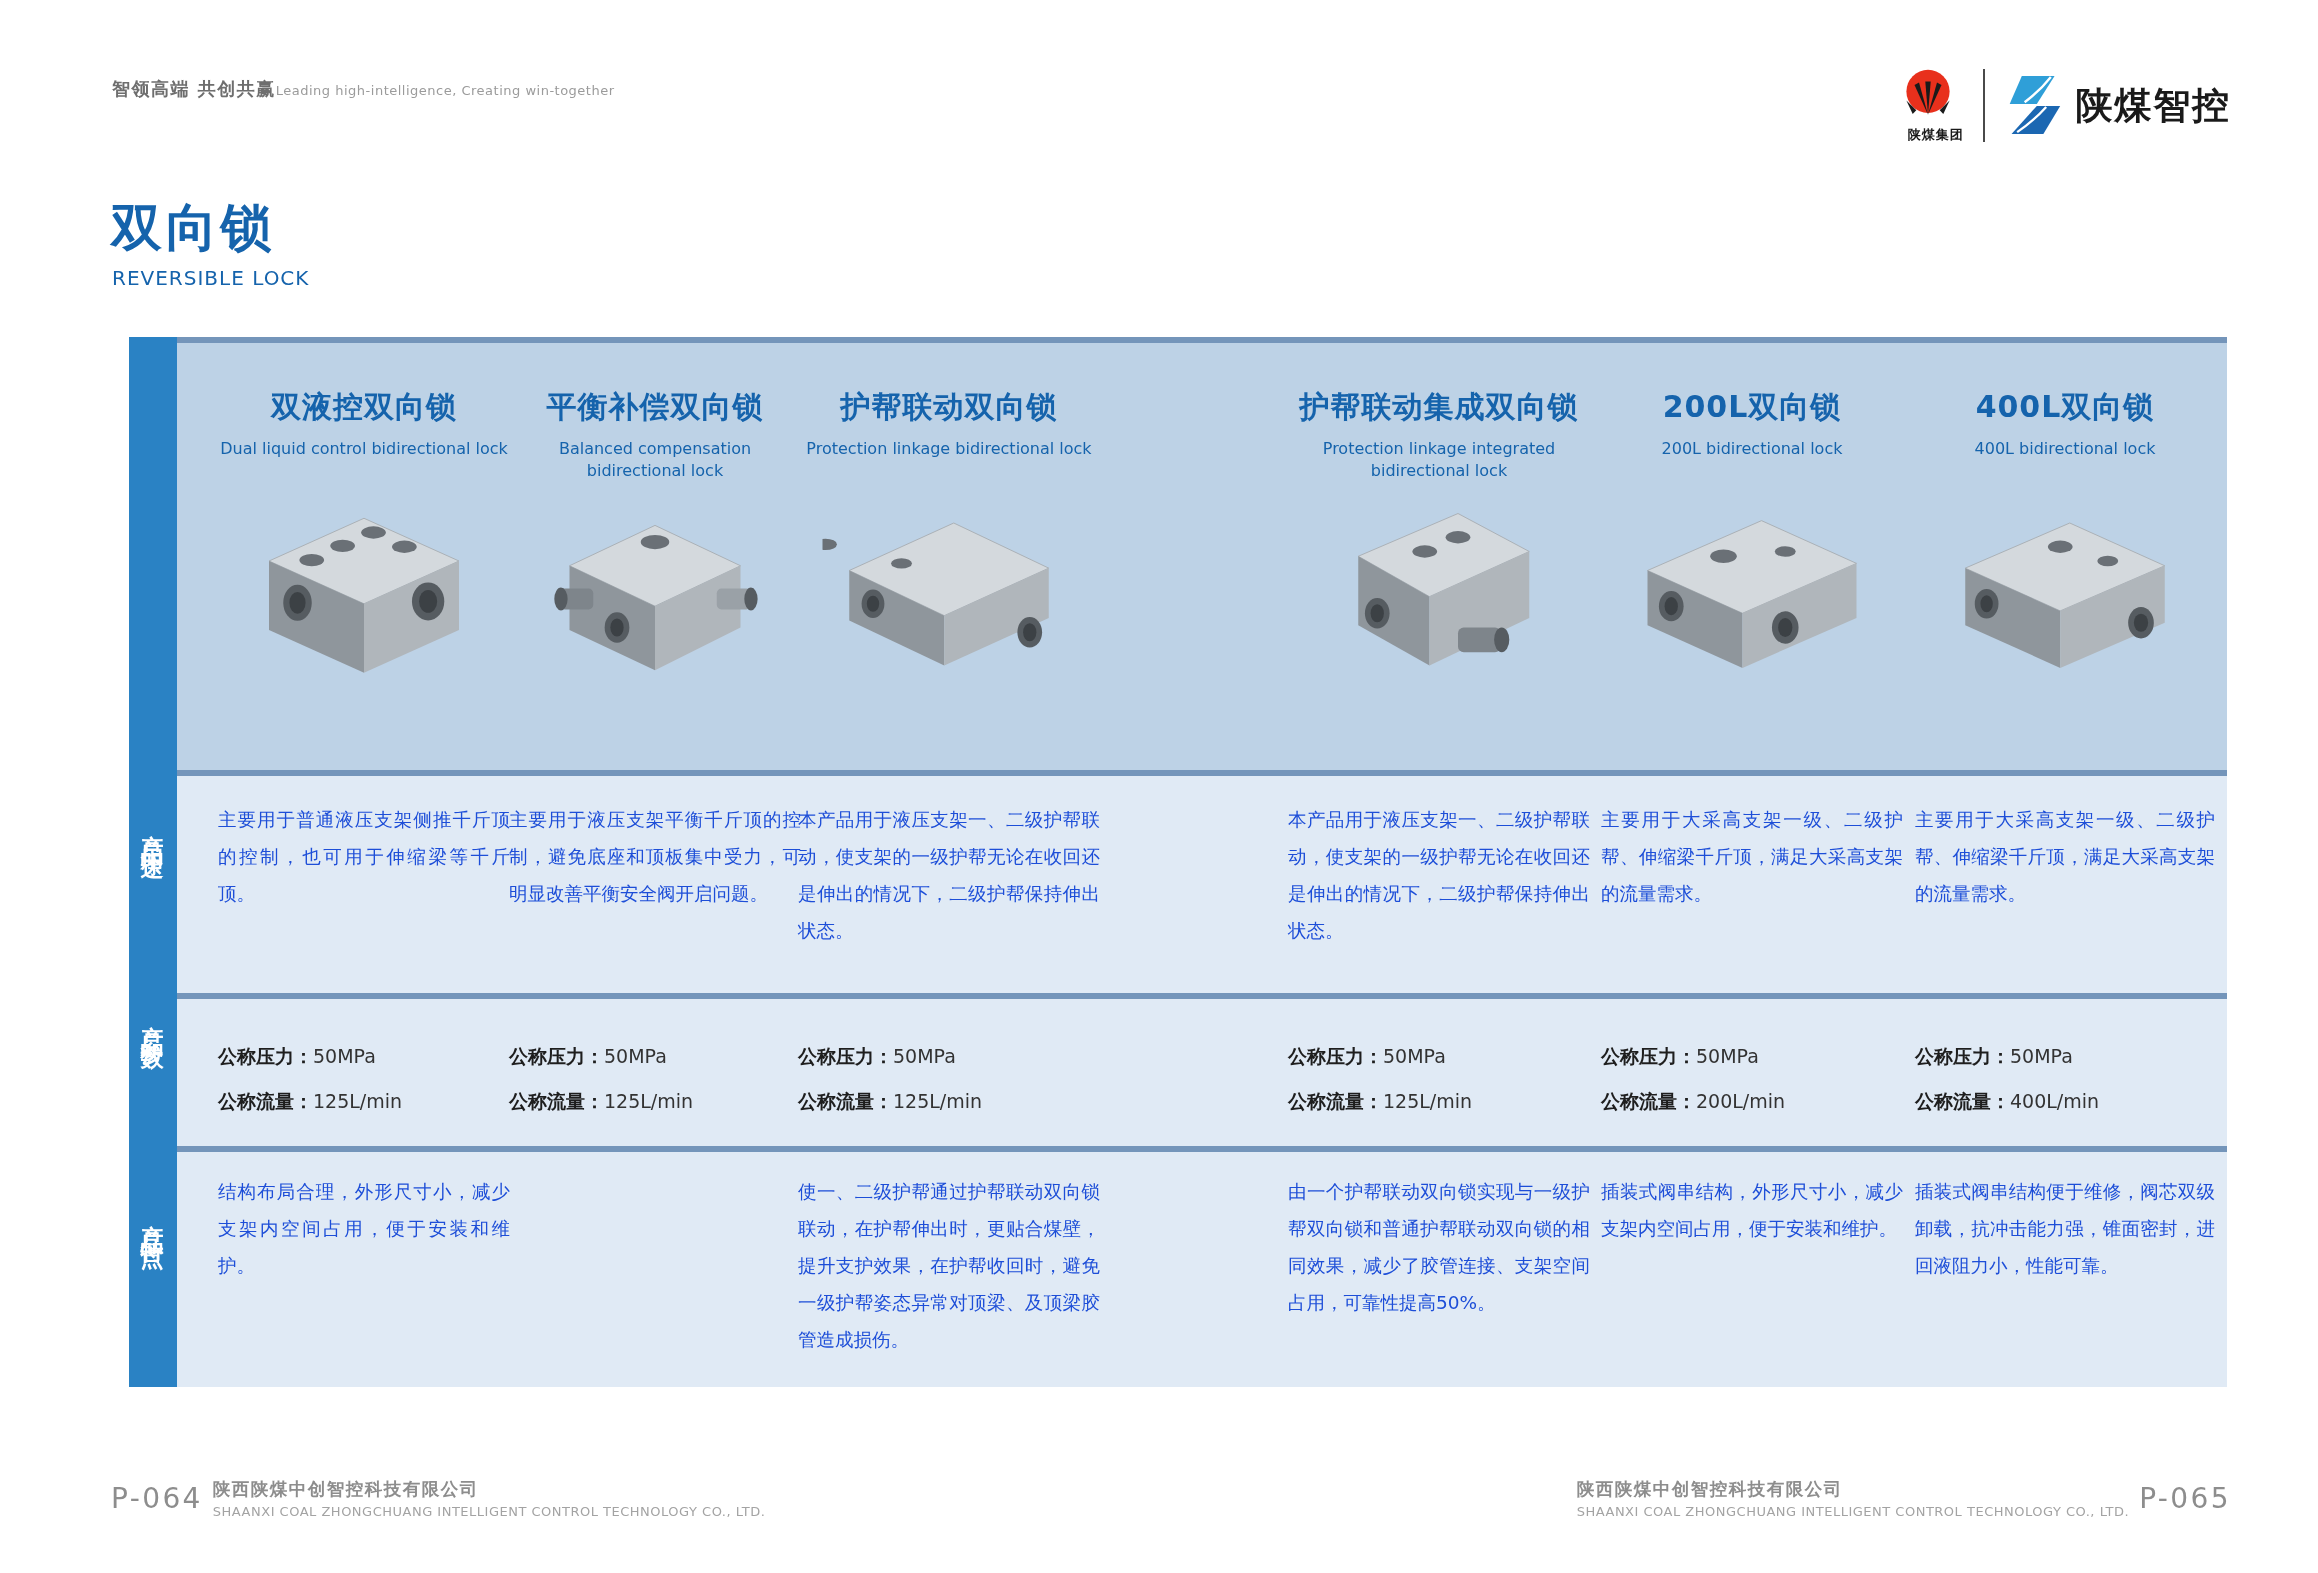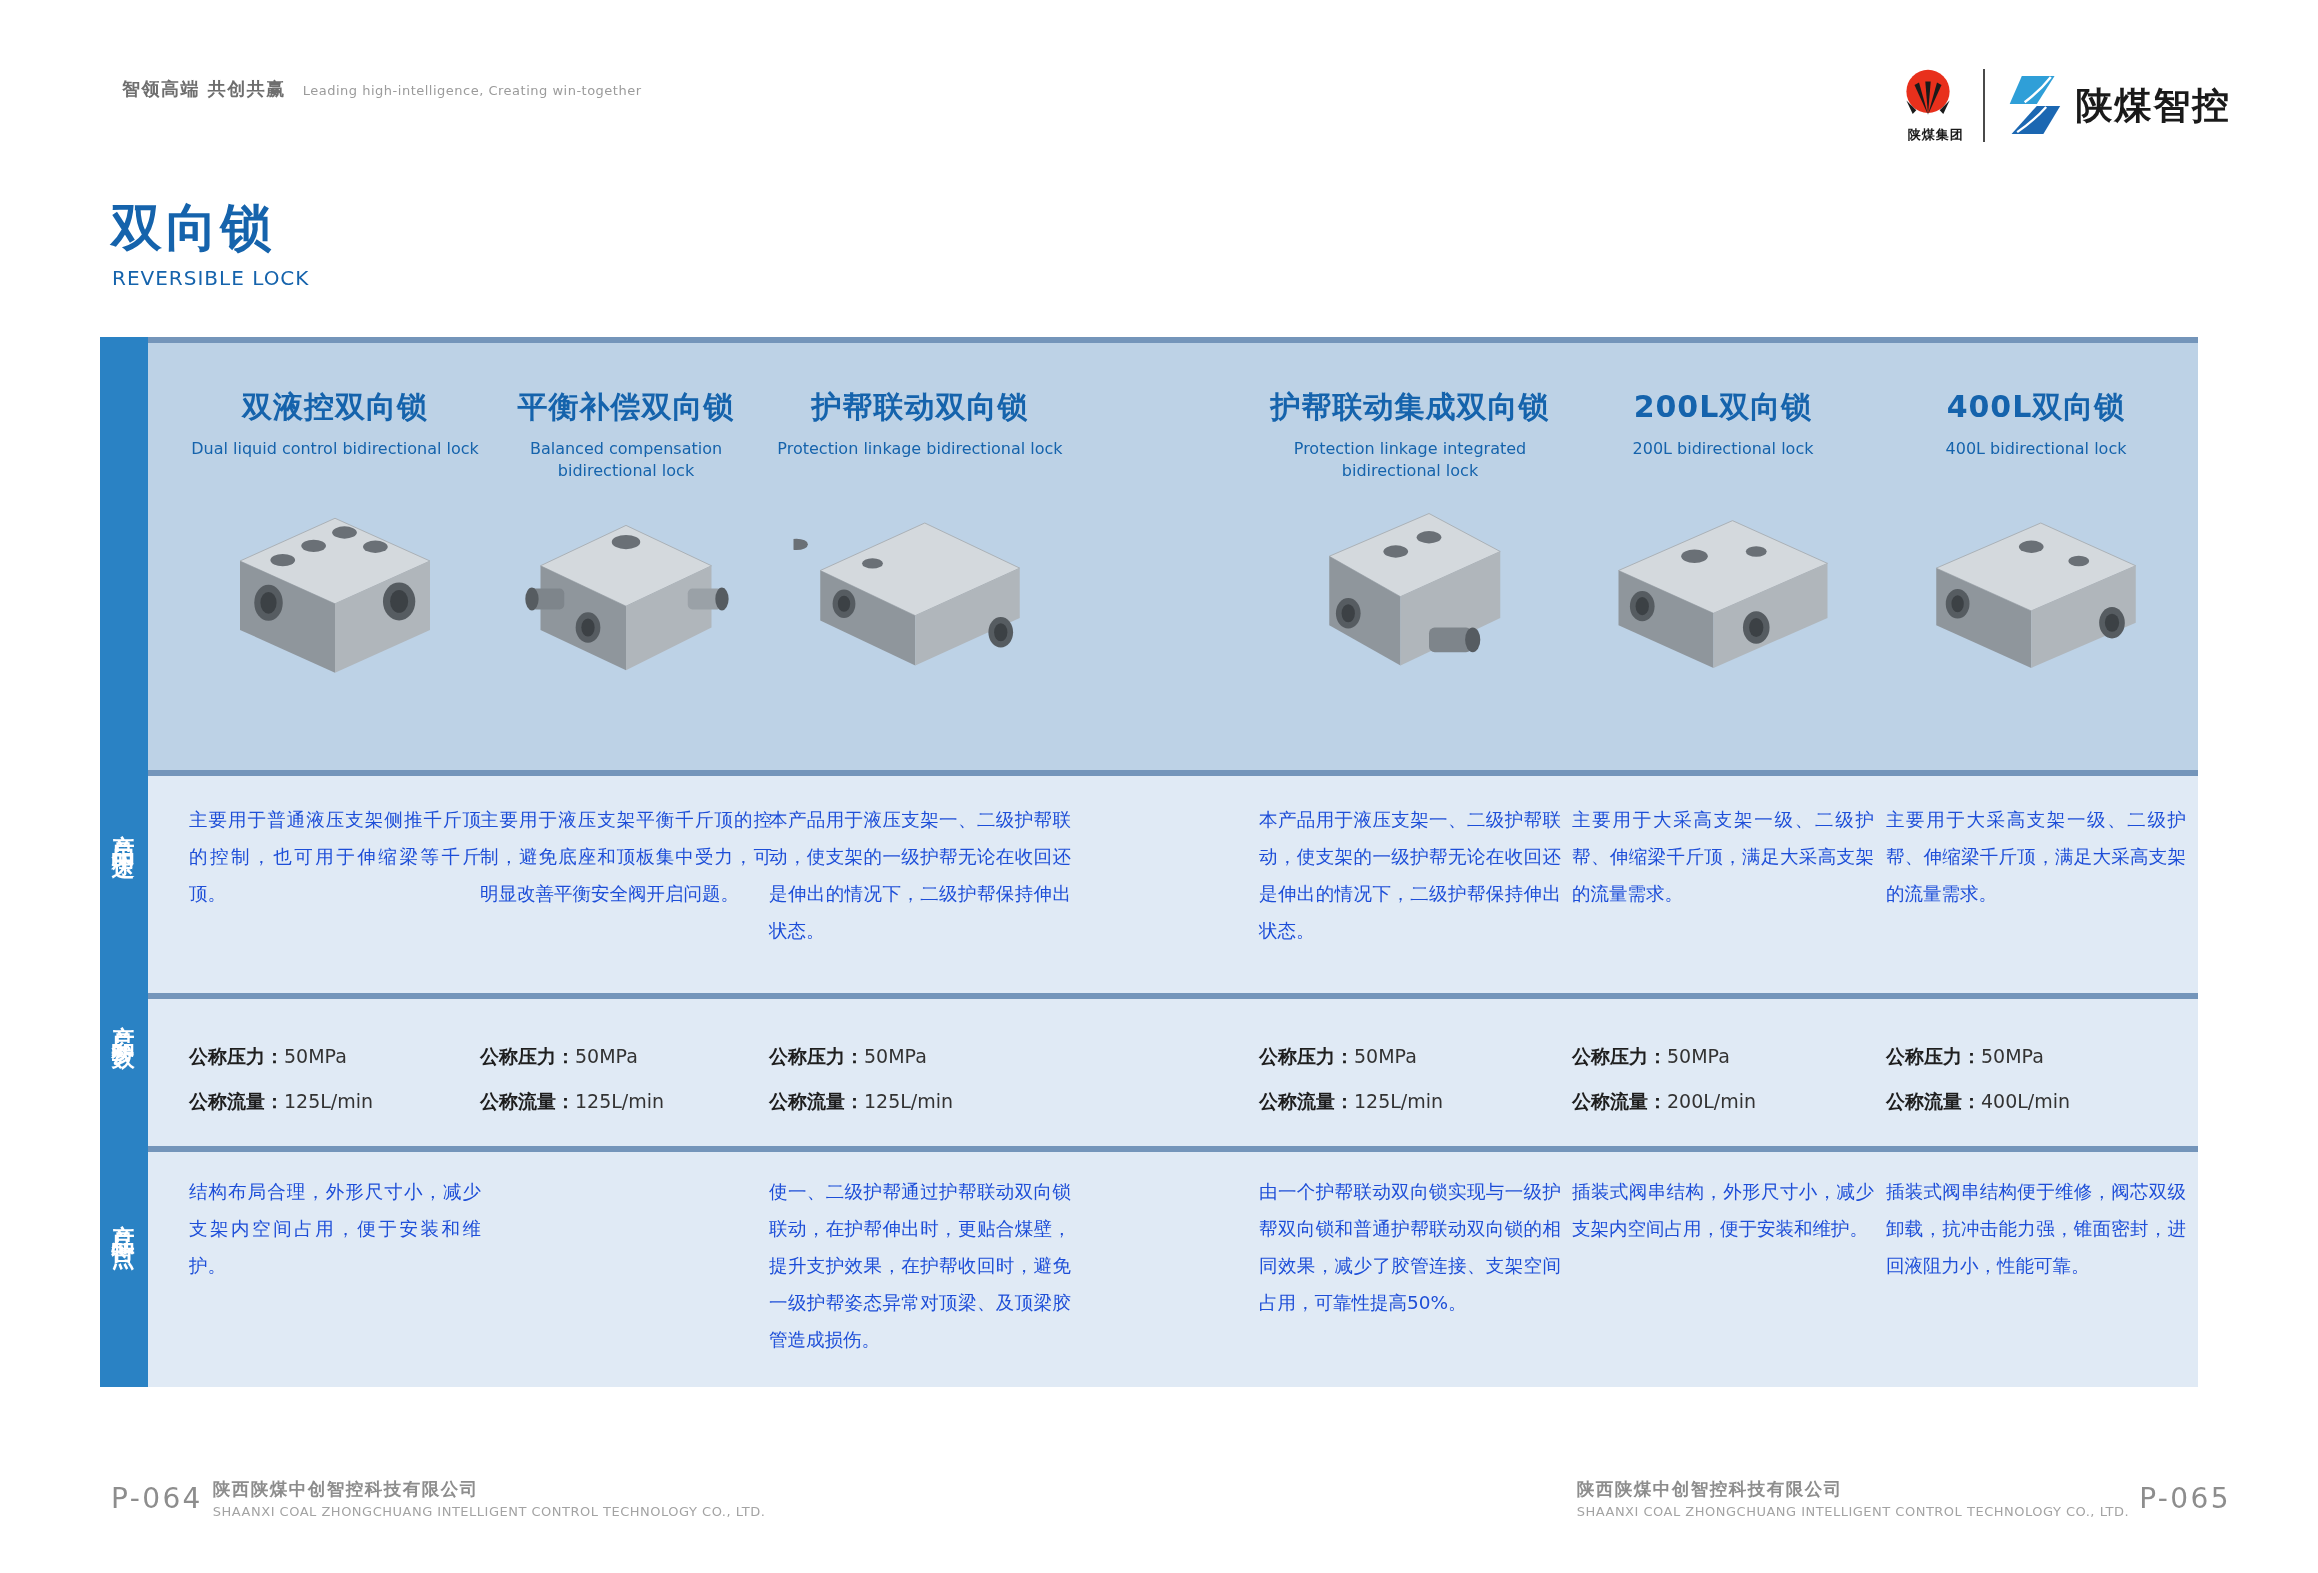--- a/index.html
+++ b/index.html
@@ -1,37 +1,37 @@
 <!DOCTYPE html>
 <html style="font-size:7.8px"><head>
 <meta charset="utf-8">
 <style>
   html,body{margin:0;padding:0;background:#ffffff;}
   .page{position:relative;width:2319px;height:1574px;background:#ffffff;overflow:hidden;
         font-family:"DejaVu Sans",sans-serif;}
 
   
-  .header-tagline{position:absolute;left:122px;top:77px;display:flex;align-items:baseline;gap:17px;}
+  .header-tagline{position:absolute;left:112px;top:77px;display:flex;align-items:baseline;gap:0;}
   .tagline-cn{font-size:18px;font-weight:bold;color:#6e6e6e;letter-spacing:1.5px;}
   .tagline-en{font-size:13px;color:#9b9b9b;letter-spacing:0.5px;}
 
   .logo-block{position:absolute;right:88px;top:68px;display:flex;align-items:center;gap:19.5px;}
   .logo-group{display:flex;flex-direction:column;align-items:center;gap:3.9px;}
   .logo-group-label{font-size:13px;font-weight:bold;color:#1a1a1a;letter-spacing:1px;padding-left:16px;}
   .logo-divider{width:1.9px;height:73px;background:#4a4a4a;}
   .logo-brand{display:flex;align-items:center;gap:12.7px;}
   .brand-name{font-size:37px;font-weight:900;color:#1a1a1a;letter-spacing:1.9px;}
 
   
   .page-title{position:absolute;left:111px;top:194px;font-size:51px;font-weight:bold;
               color:#1563ac;letter-spacing:3.9px;text-align:center;}
   .page-subtitle{position:absolute;left:112px;top:266px;font-size:20px;color:#1563ac;letter-spacing:1px;}
 
   
-  .table{position:absolute;left:100px;top:337px;width:2098px;height:1050px;}
+  .table{position:absolute;left:129px;top:337px;width:2098px;height:1050px;}
   .sidebar{position:absolute;left:0;top:0;width:48px;height:100%;background:#2a82c4;}
   .vlabel{position:absolute;left:50%;transform:translateX(-50%);
           writing-mode:vertical-rl;text-orientation:upright;
           color:#ffffff;font-weight:bold;font-size:23px;letter-spacing:6.8px;white-space:nowrap;}
   .vlabel-use{top:480px;}
   .vlabel-params{top:671px;}
   .vlabel-features{top:870px;}
 
   .content{position:absolute;left:48px;top:0;width:2050px;height:100%;}
   .topline{position:absolute;top:0;left:0;width:100%;height:6.3px;background:#7495ba;}

